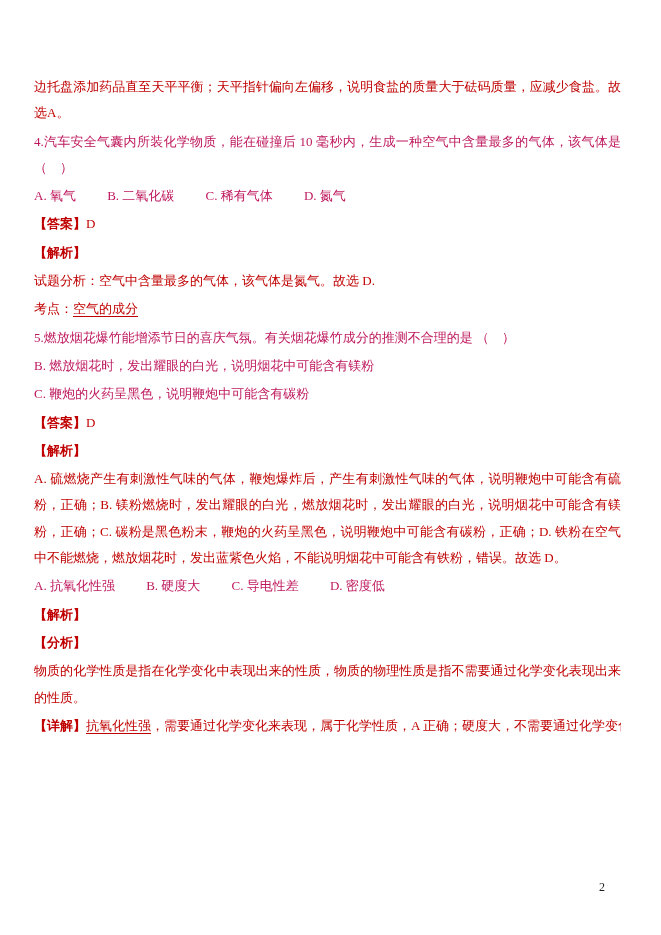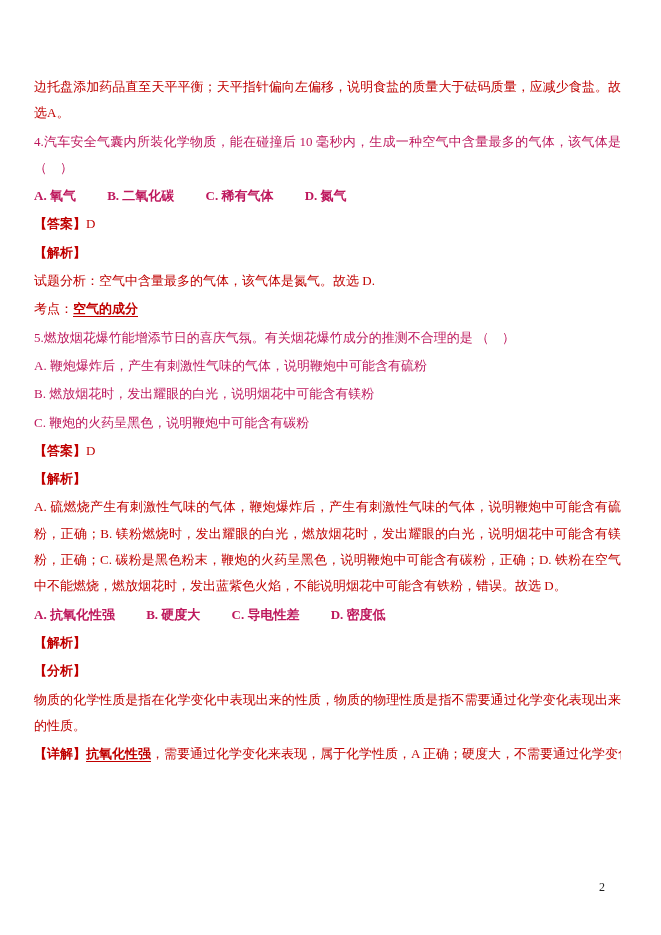--- a/index.html
+++ b/index.html
@@ -18,22 +18,22 @@
   .para{
     margin:0 0 2px 0;
     font-size:13px;
     line-height:26.3px;
     color:#be185d;
     text-align:justify;
     letter-spacing:0;
   }
   .red{color:#c00000;}
   .hdr{font-weight:bold;}
-  .u{text-decoration:underline;text-underline-offset:3px;font-weight:bold;}
-  .opts .opt{margin-right:28px;font-weight:bold;}
+  .u{text-decoration:underline;text-underline-offset:3px;}
+  .opts .opt{margin-right:28px;}
   .opts .opt:last-child{margin-right:0;}
   .clip{white-space:nowrap;overflow:hidden;}
   .footer{
     position:absolute;
     top:880px;right:56px;
     font-size:12px;
     color:#1e1e1e;
     font-family:"Liberation Serif","DejaVu Serif",serif;
   }
 </style>
@@ -56,21 +56,20 @@
   <p class="para red"><span class="hdr">【答案】</span><span>D</span></p>
 
   <p class="para red"><span class="hdr">【解析】</span></p>
 
   <p class="para red"><span>试题分析：空气中含量最多的气体，该气体是氮气。故选 D.</span></p>
 
   <p class="para red"><span>考点：</span><span class="u">空气的成分</span></p>
 
   <p class="para"><span>5.燃放烟花爆竹能增添节日的喜庆气氛。有关烟花爆竹成分的推测不合理的是 （　）</span></p>
 
-  <p class="para"><span>A. 鞭炮爆炸后，产生有刺激性气味的气体，说明鞭炮中可能含有硫粉</span></p>
   <p class="para"><span>B. 燃放烟花时，发出耀眼的白光，说明烟花中可能含有镁粉</span></p>
   <p class="para"><span>C. 鞭炮的火药呈黑色，说明鞭炮中可能含有碳粉</span></p>
 
   <p class="para red"><span class="hdr">【答案】</span><span>D</span></p>
 
   <p class="para red"><span class="hdr">【解析】</span></p>
 
   <p class="para red"><span>A. 硫燃烧产生有刺激性气味的气体，鞭炮爆炸后，产生有刺激性气味的气体，说明鞭炮中可能含有硫粉，正确；B. 镁粉燃烧时，发出耀眼的白光，燃放烟花时，发出耀眼的白光，说明烟花中可能含有镁粉，正确；C. 碳粉是黑色粉末，鞭炮的火药呈黑色，说明鞭炮中可能含有碳粉，正确；D. 铁粉在空气中不能燃烧，燃放烟花时，发出蓝紫色火焰，不能说明烟花中可能含有铁粉，错误。故选 D。</span></p>
 
 

